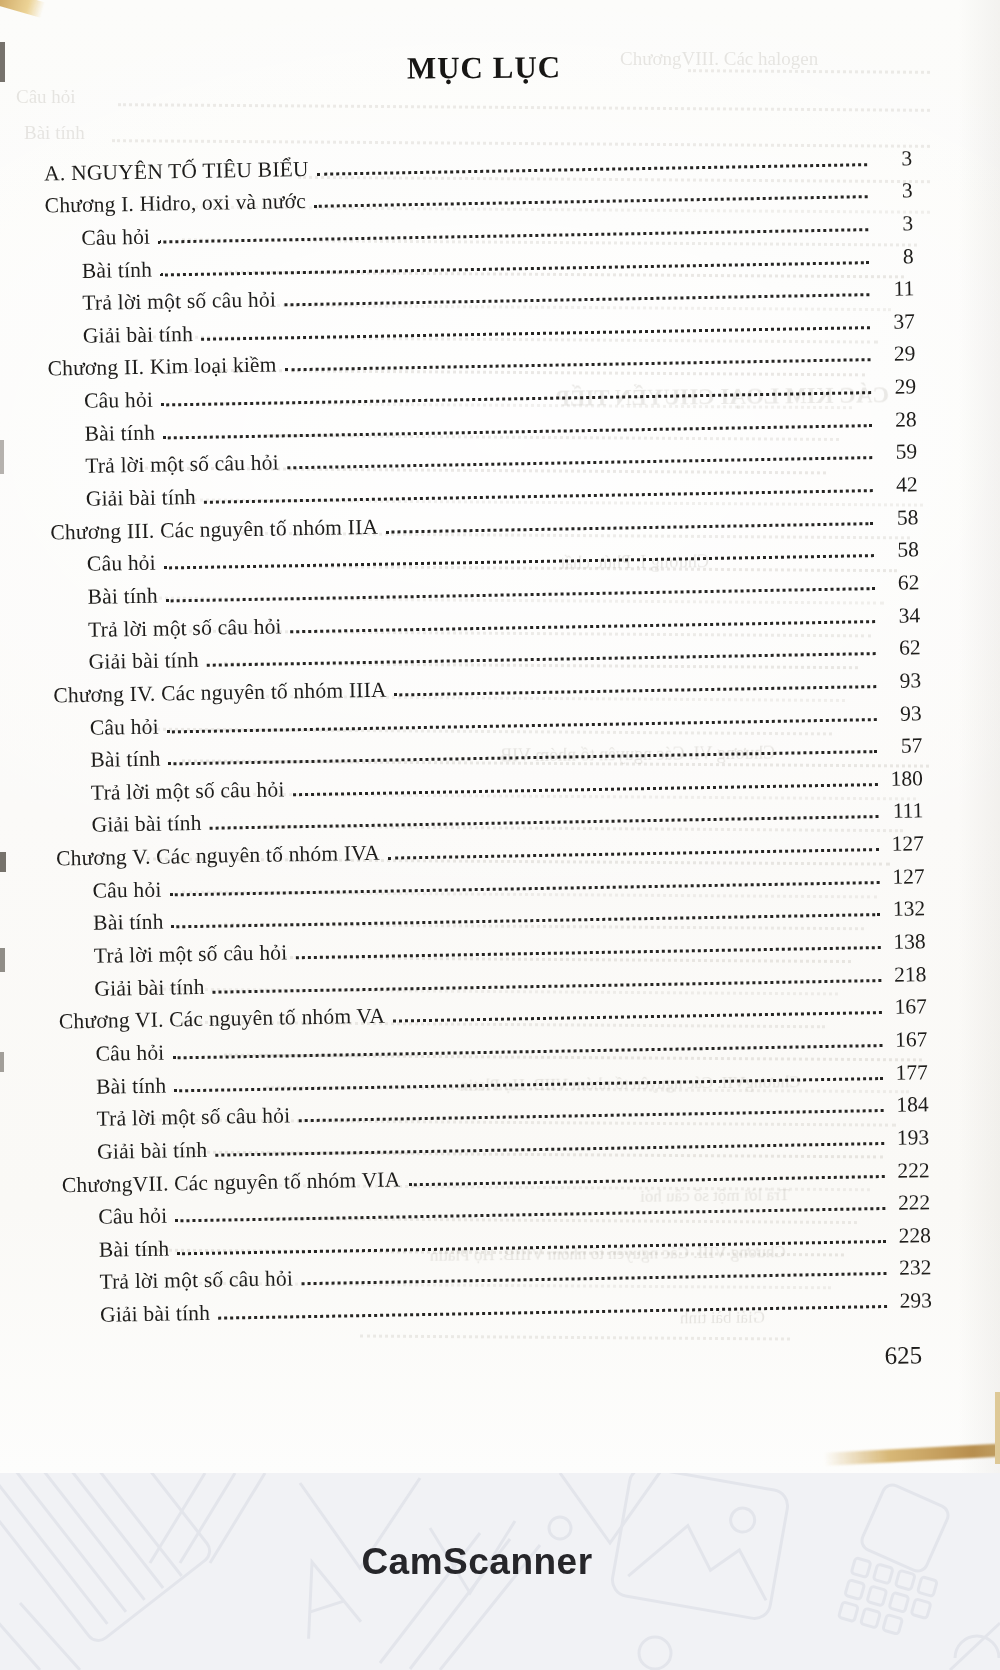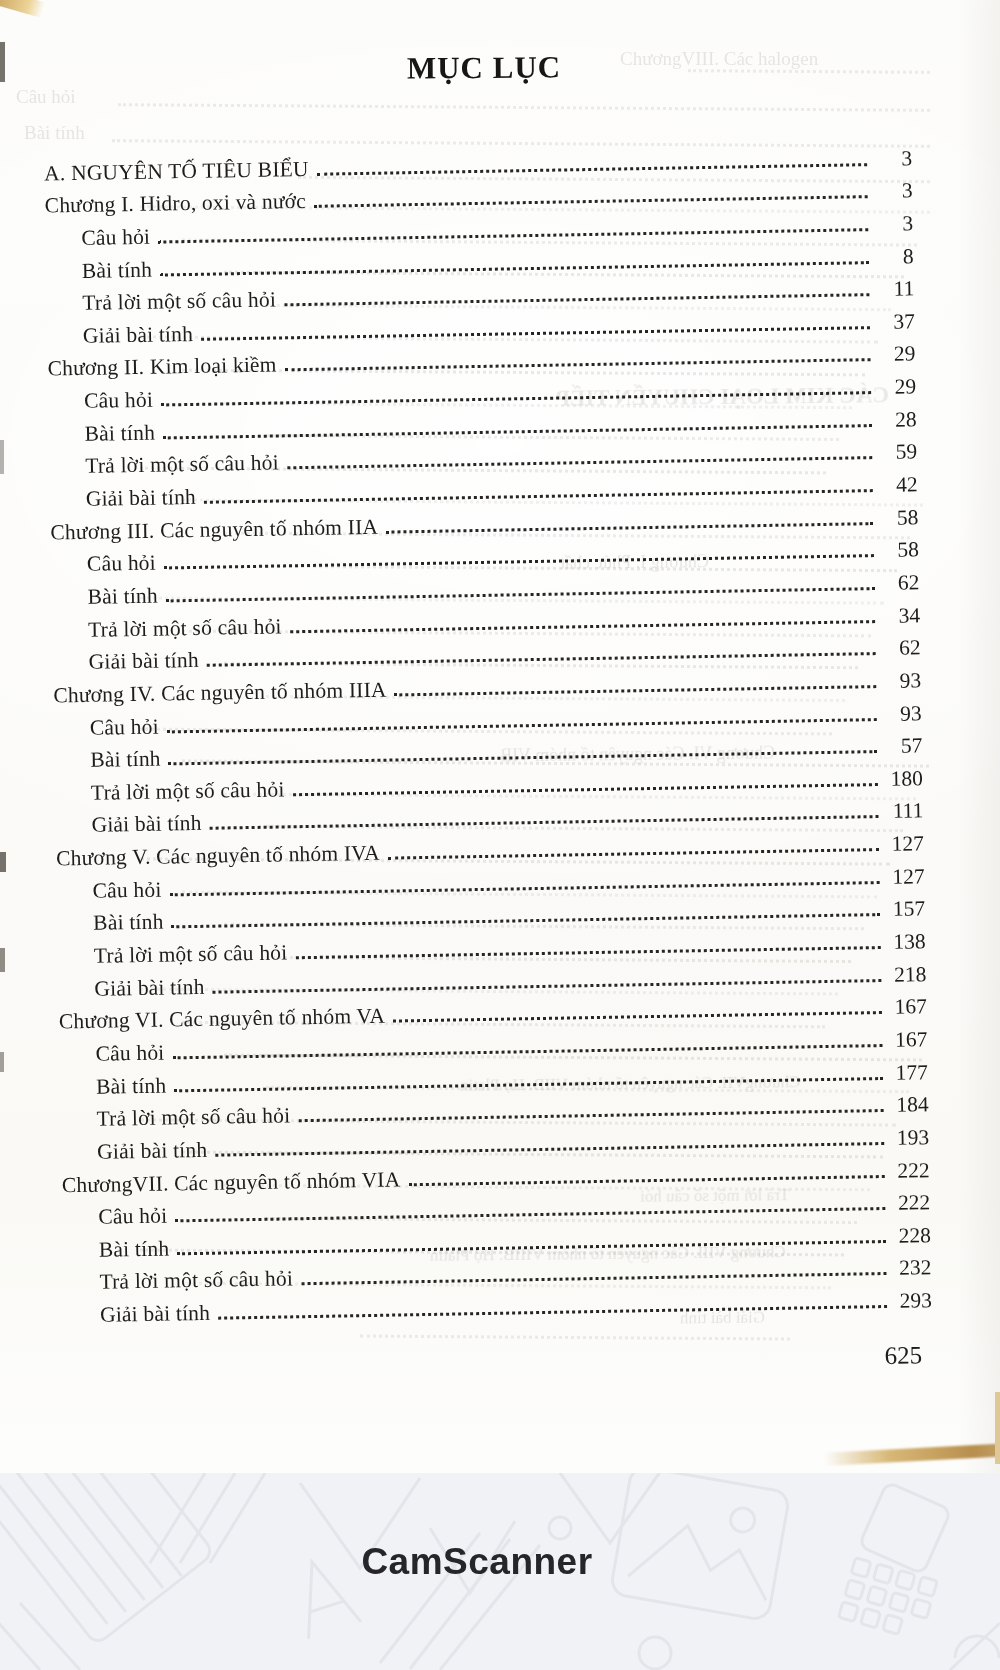--- a/index.html
+++ b/index.html
@@ -230,21 +230,21 @@
           <span class="pg">127</span>
         </div>
         <div class="row lv1">
           <span class="lbl">Câu hỏi</span>
           <span class="dots"></span>
           <span class="pg">127</span>
         </div>
         <div class="row lv1">
           <span class="lbl">Bài tính</span>
           <span class="dots"></span>
-          <span class="pg">157</span>
+          <span class="pg">132</span>
         </div>
         <div class="row lv1">
           <span class="lbl">Trả lời một số câu hỏi</span>
           <span class="dots"></span>
           <span class="pg">138</span>
         </div>
         <div class="row lv1">
           <span class="lbl">Giải bài tính</span>
           <span class="dots"></span>
           <span class="pg">218</span>

